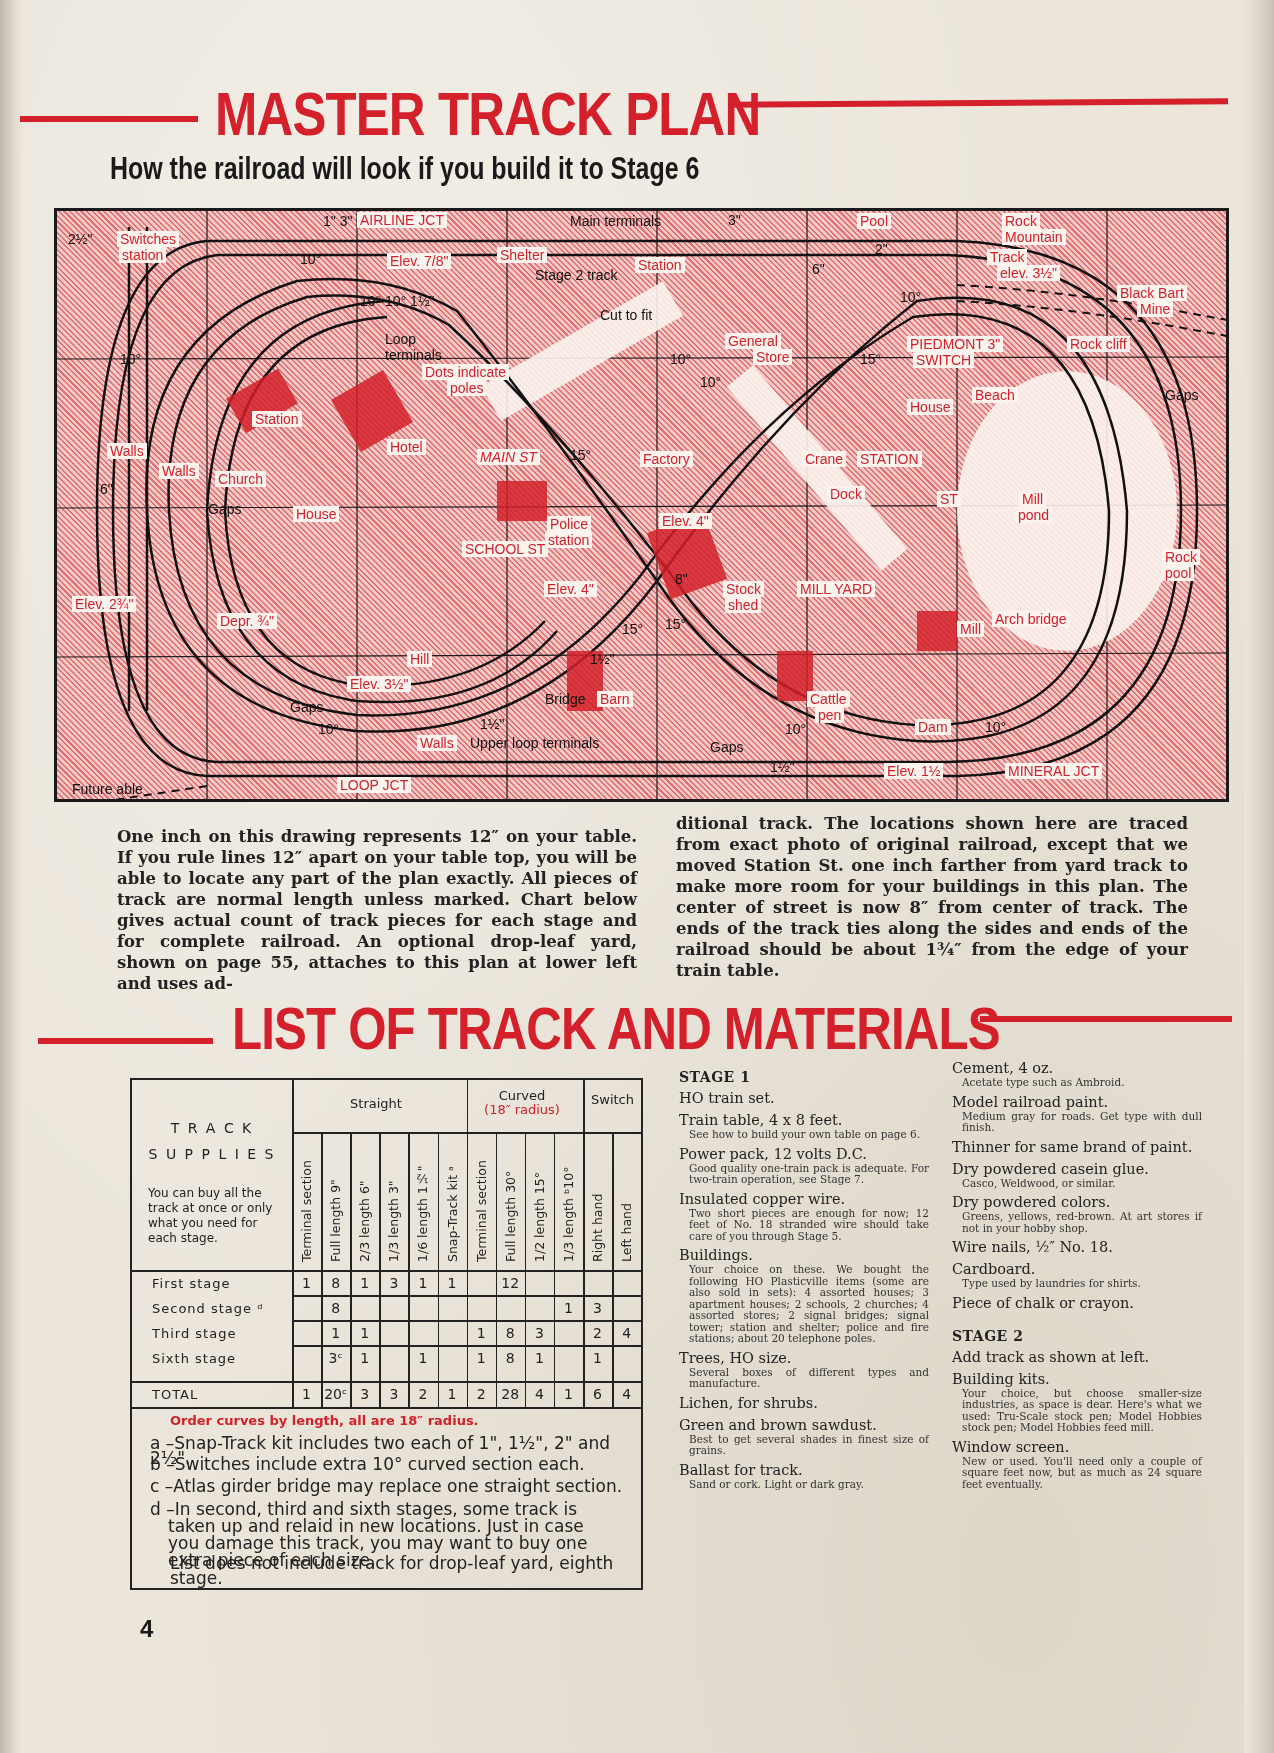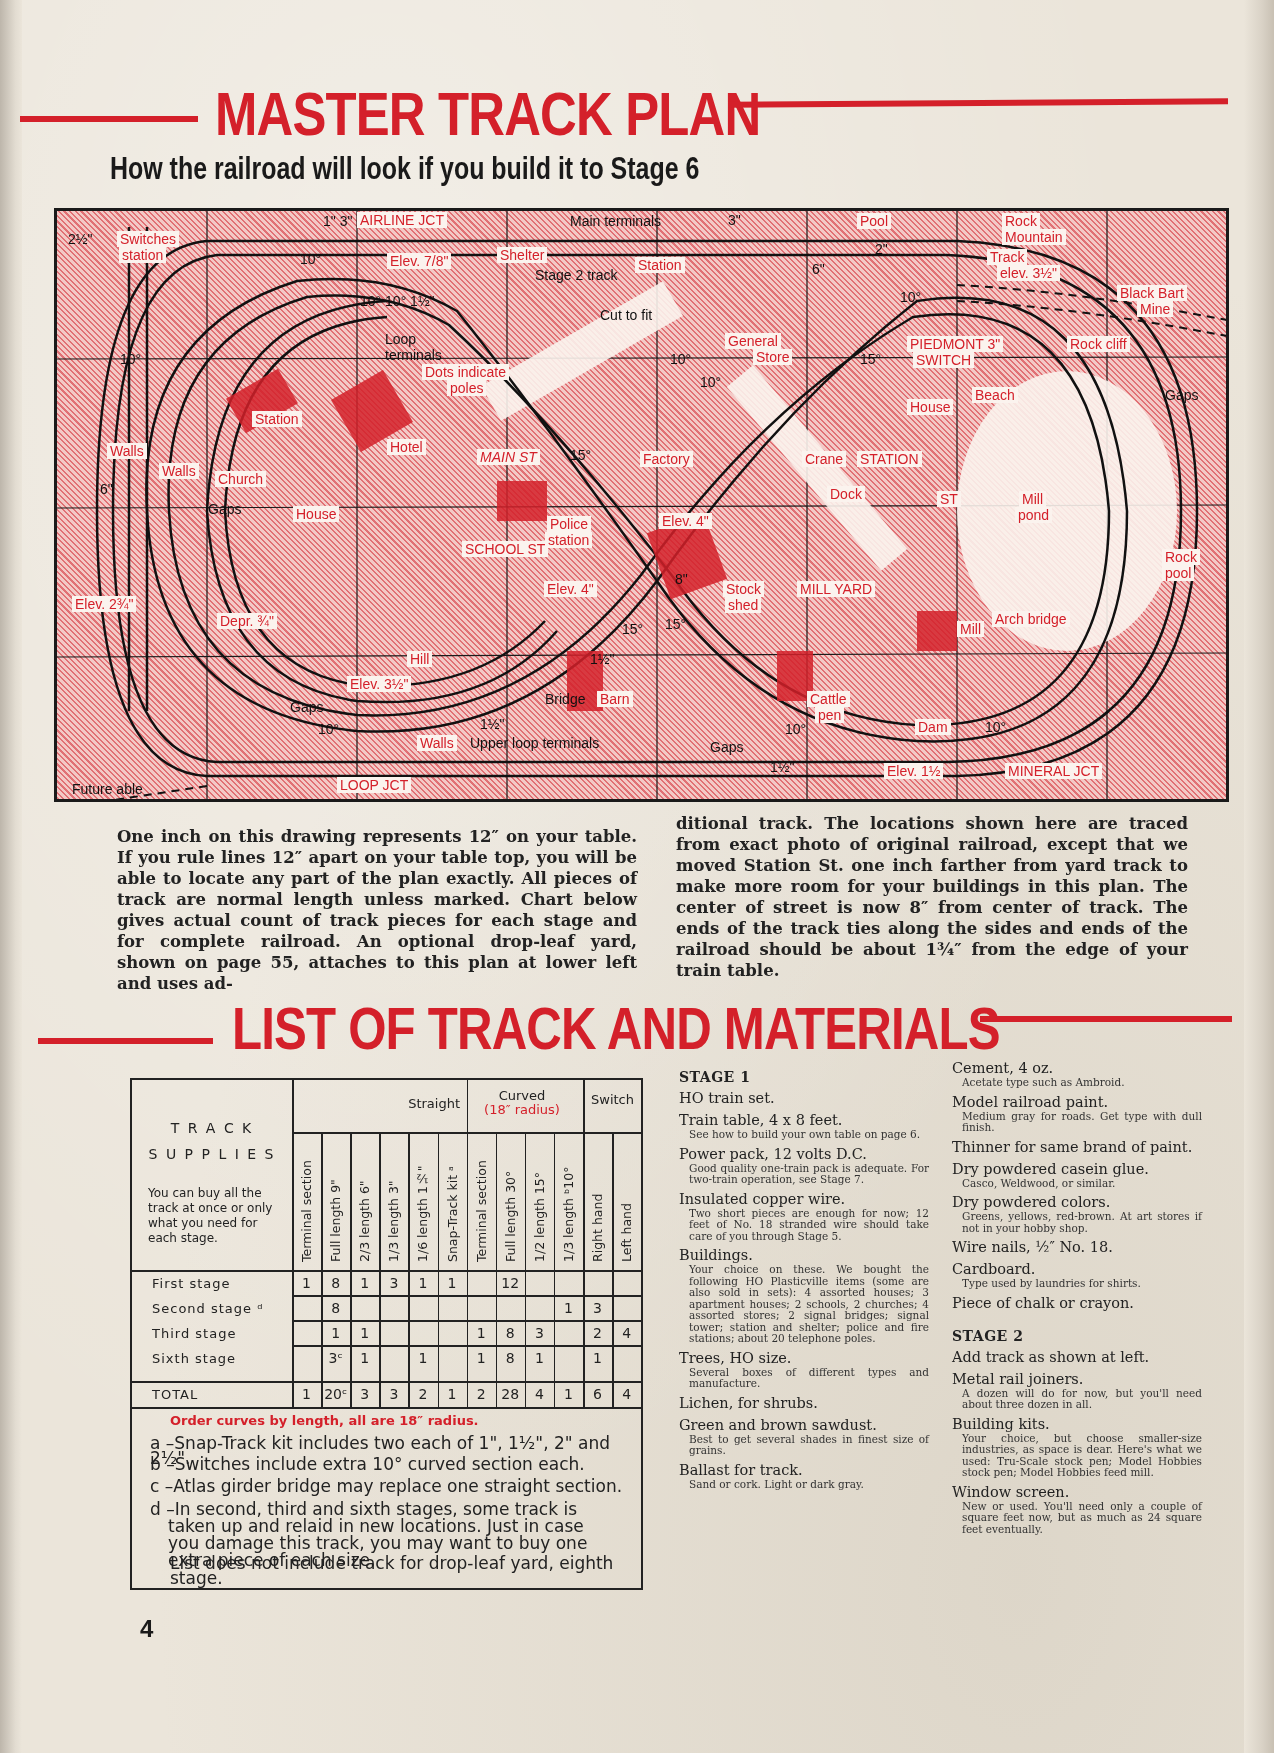--- a/index.html
+++ b/index.html
@@ -284,21 +284,21 @@
   <div class="hline" style="left:160px; top:215px; width:349px;"></div>
   <div class="hline" style="left:160px; top:240px; width:349px;"></div>
   <div class="hline" style="left:160px; top:265px; width:349px;"></div>
   <div class="hline" style="left:0; top:301px; width:509px;"></div>
   <div class="hline" style="left:0; top:327px; width:509px;"></div>
 
   <div class="tt-cell" style="left:0; top:40px; width:160px; font-size:14px; letter-spacing:2px;">T R A C K</div>
   <div class="tt-cell" style="left:0; top:66px; width:160px; font-size:14px; letter-spacing:2px;">S U P P L I E S</div>
   <div class="tt-cell" style="left:16px; top:106px; width:135px; text-align:left; font-size:12px; line-height:15px;">You can buy all the track at once or only what you need for each stage.</div>
 
-  <div class="tt-cell" style="left:160px; top:16px; width:168px; font-size:13px;text-align:right;">Straight</div>
+  <div class="tt-cell" style="left:160px; top:16px; width:168px; font-size:13px;">Straight</div>
   <div class="tt-cell" style="left:328px; top:8px; width:124px; font-size:13px;">Curved</div>
   <div class="tt-cell" style="left:328px; top:22px; width:124px; font-size:13px; color:#d4202a;">(18″ radius)</div>
   <div class="tt-cell" style="left:452px; top:12px; width:57px; font-size:13px;">Switch</div>
 
   <div id="col-heads">
       <div class="tt-vhead" style="left: 167px; top: 62px; height: 120px;">Terminal section</div>
       <div class="tt-vhead" style="left: 196.1px; top: 62px; height: 120px;">Full length 9"</div>
       <div class="tt-vhead" style="left: 225.2px; top: 62px; height: 120px;">2/3 length 6"</div>
       <div class="tt-vhead" style="left: 254.3px; top: 62px; height: 120px;">1/3 length 3"</div>
       <div class="tt-vhead" style="left: 283.4px; top: 62px; height: 120px;">1/6 length 1½"</div>
@@ -457,24 +457,20 @@
       <div class="mat-item">
         <div class="mat-title">Piece of chalk or crayon.</div>
       </div>
     </div>
   <div class="mat-stage" style="margin-top:16px;">STAGE 2</div>
   <div id="stage2-items">
       <div class="mat-item">
         <div class="mat-title">Add track as shown at left.</div>
       </div>
       <div class="mat-item">
-        <div class="mat-title">Metal rail joiners.</div>
-        <div class="mat-desc">A dozen will do for now, but you'll need about three dozen in all.</div>
-      </div>
-      <div class="mat-item">
         <div class="mat-title">Building kits.</div>
         <div class="mat-desc">Your choice, but choose smaller-size industries, as space is dear. Here's what we used: Tru-Scale stock pen; Model Hobbies stock pen; Model Hobbies feed mill.</div>
       </div>
       <div class="mat-item">
         <div class="mat-title">Window screen.</div>
         <div class="mat-desc">New or used. You'll need only a couple of square feet now, but as much as 24 square feet eventually.</div>
       </div>
     </div>
 </div>
 

